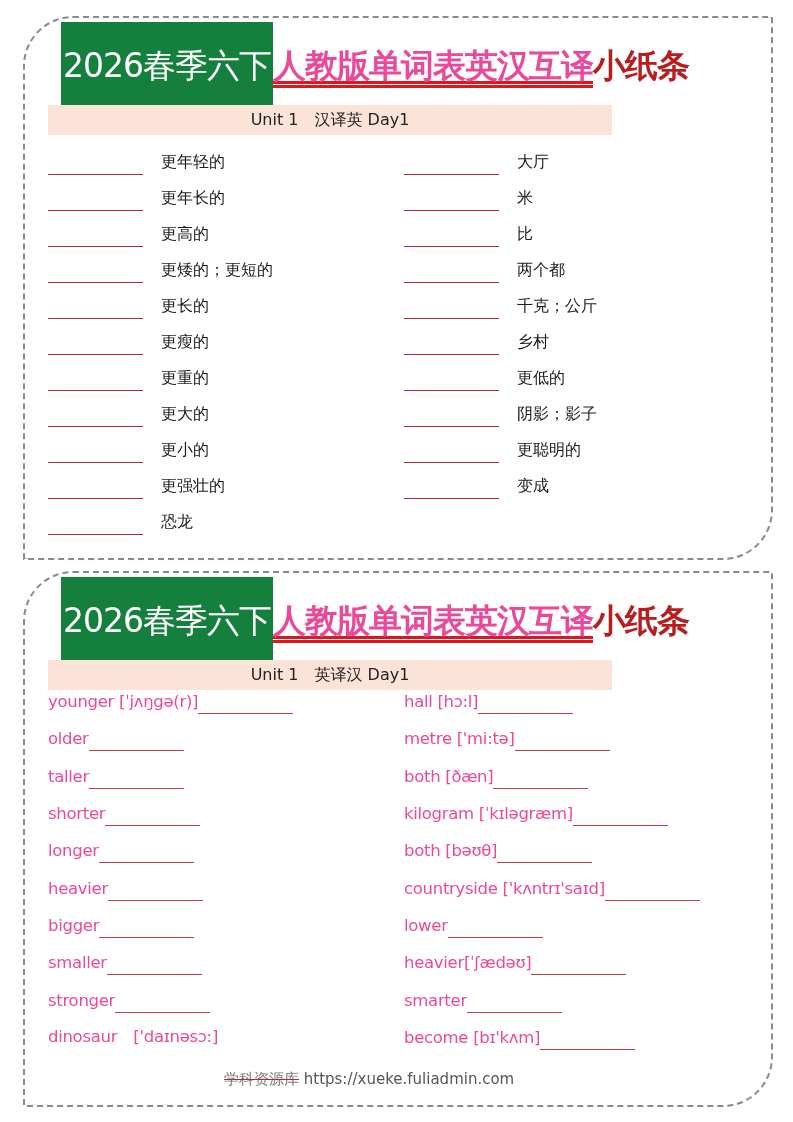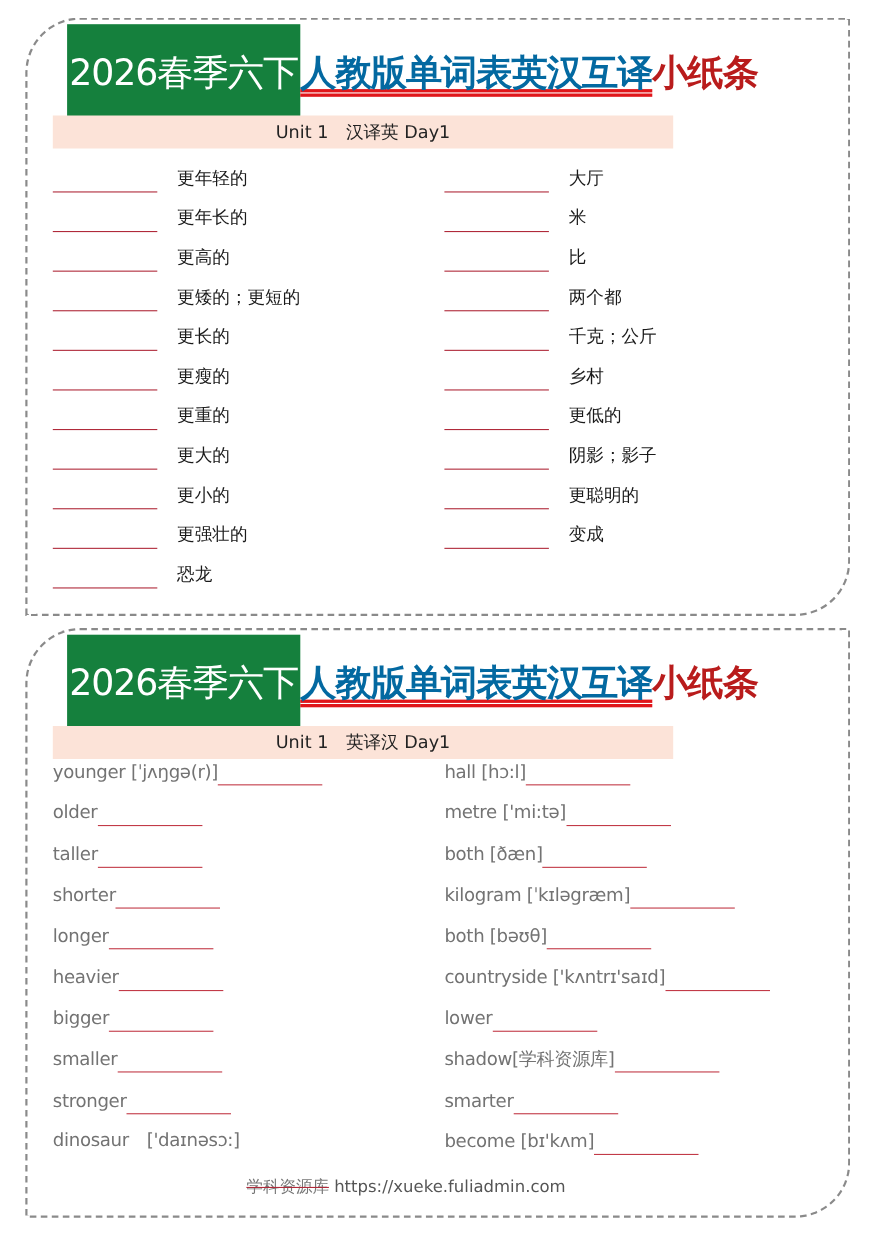--- a/index.html
+++ b/index.html
@@ -4,31 +4,31 @@
   <style>
     html, body { margin: 0; padding: 0; background: #ffffff; }
     body { width: 793px; height: 1122px; position: relative; overflow: hidden;
            font-family: "DejaVu Sans", "Liberation Sans", sans-serif; color: #1a1a1a; }
     .card { position: absolute; left: 23px; width: 750px; box-sizing: border-box;
             border: 2.5px dashed #8a8a8a; border-radius: 45px 0 45px 0; }
     #card1 { top: 16px; height: 544px; border-radius: 50px 0 50px 0; }
     #card2 { top: 571px; height: 536px; border-radius: 50px 0 50px 0; }
     .title { position: absolute; left: 36px; top: 20px; height: 56px; display: flex; align-items: center; white-space: nowrap; }
     .t-gray { background: #15803d; color: #ffffff; font-size: 33px; line-height: 56px; padding: 16px 2px; letter-spacing: -1px; }
-    .t-red { color: #0369a1; font-size: 33px; font-weight: bold; line-height: 56px; letter-spacing: -1px;
+    .t-red { color: #ec4899; font-size: 33px; font-weight: bold; line-height: 56px; letter-spacing: -1px;
              text-decoration: underline; text-decoration-style: double; text-decoration-color: #e0161b; text-underline-offset: 4px; }
     .t-black { color: #b91c1c; font-size: 33px; font-weight: bold; line-height: 56px; letter-spacing: -1px; text-align: center; }
     .unit-bar { position: absolute; left: 23px; width: 564px; top: 87px; height: 30px; background: #fce3d8;
                 text-align: center; font-size: 16px; line-height: 30px; color: #222; }
     .col { position: absolute; top: 126px; }
     .row { height: 36px; display: flex; align-items: center; font-size: 17px; white-space: nowrap; }
     .blank { display: inline-block; width: 95px; height: 20px; border-bottom: 1.5px solid #b02a3a; margin-right: 18px; position: relative; top: 2px; }
     .blank2 { display: inline-block; width: 95px; height: 20px; border-bottom: 1.5px solid #c23a48; position: relative; top: 2px; }
     .cn { font-size: 16px; }
-    .en { font-size: 16.5px; color: #737373; letter-spacing: -0.3px; }
+    .en { font-size: 16.5px; color: #ec4899; letter-spacing: -0.3px; }
     .c1 { left: 23px; }
     .c2 { left: 379px; }
     .col2 { top: 110px; }
     .row2 { height: 37.3px; display: flex; align-items: center; white-space: nowrap; }
     .watermark { position: absolute; left: 224px; top: 1070px; font-size: 15px; color: #555; white-space: nowrap; }
     .watermark .wm-cn { text-decoration: line-through; text-decoration-color: #b02a3a; color: #777; font-family: Liberation Serif, serif; }
   </style>
 </head>
 <body>
 
@@ -204,21 +204,21 @@
       </div>
     <div class="row2">
         <span class="en">countryside ['kʌntrɪ'saɪd] </span>
         <span class="blank2"></span>
       </div>
     <div class="row2">
         <span class="en">lower </span>
         <span class="blank2"></span>
       </div>
     <div class="row2">
-        <span class="en">shadow[学科资源库] </span>
+        <span class="en">heavier[ˈʃædəʊ] </span>
         <span class="blank2"></span>
       </div>
     <div class="row2">
         <span class="en">smarter </span>
         <span class="blank2"></span>
       </div>
     <div class="row2">
         <span class="en">become [bɪ'kʌm] </span>
         <span class="blank2"></span>
       </div>

